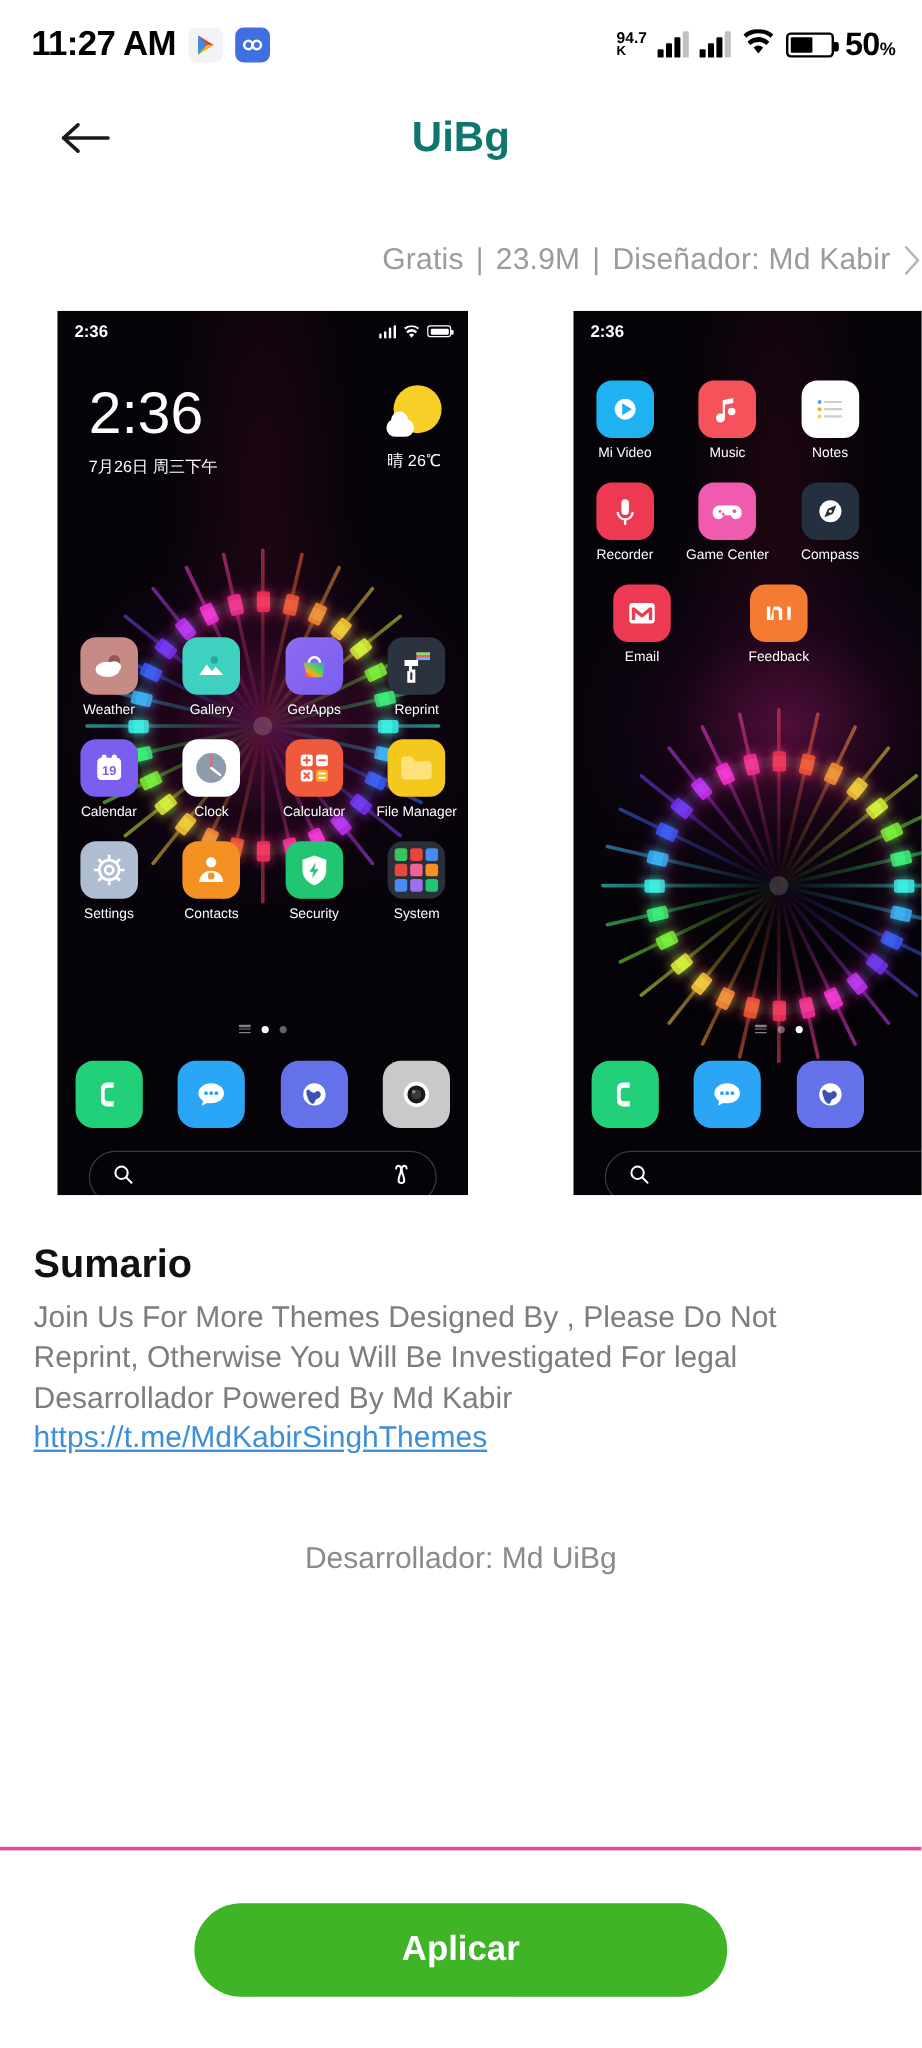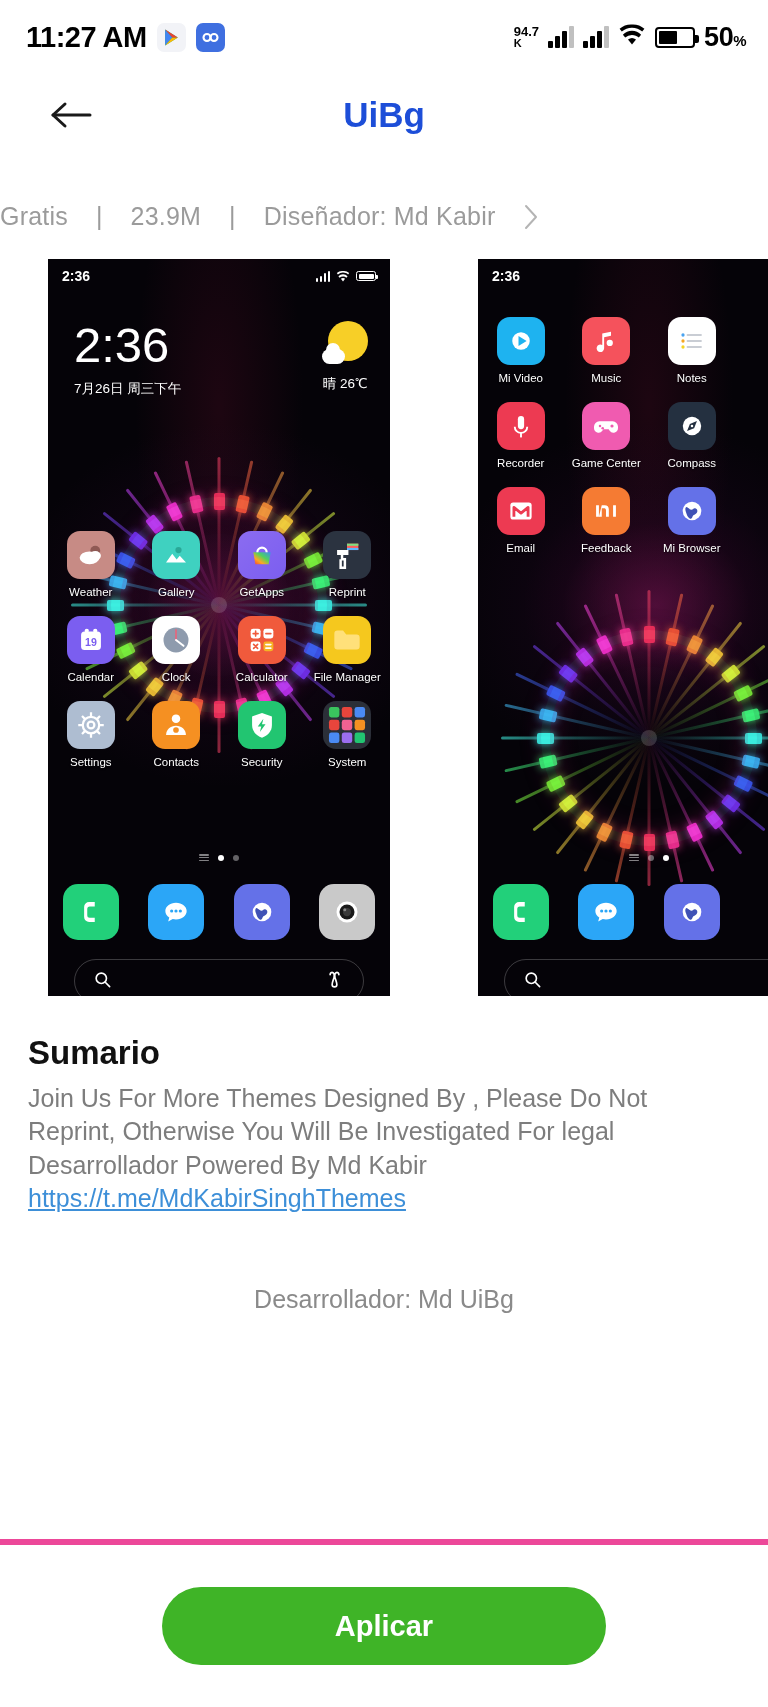--- a/index.html
+++ b/index.html
@@ -34,26 +34,26 @@
   .batt { width:40px; height:21px; border:2.5px solid #000; border-radius:4px; position:relative; display:flex; align-items:center; }
   .batt::after { content:""; position:absolute; right:-6px; top:6px; width:4px; height:8px; background:#000; border-radius:0 2px 2px 0;}
   .batt i { display:block; height:13px; width:50%; background:#000; margin-left:2px; border-radius:1px; }
   .sb-pct { font-size:27px; font-weight:700; color:#000; letter-spacing:-0.5px; }
   .sb-pct small { font-size:15px; font-weight:700; }
 
   
   .appbar { height:82px; position:relative; display:flex; align-items:center; }
   .back-btn { position:absolute; left:48px; width:46px; height:46px; display:flex; align-items:center; justify-content:center; cursor:pointer; }
   .back-btn svg { width:42px; height:30px; }
-  .appbar-title { width:100%; text-align:center; font-size:35px; font-weight:700; color:#1d4ed8; letter-spacing:0px; }
+  .appbar-title { width:100%; text-align:center; font-size:35px; font-weight:700; color:#0f766e; letter-spacing:0px; }
 
   
   .meta-row {
-    display:flex; align-items:center; justify-content:flex-start;
-    gap:28px; padding:46px 0 28px 0;
+    display:flex; align-items:center; justify-content:flex-end;
+    gap:10px; padding:46px 0 28px 0;
   }
   .meta-text { font-size:25px; color:#9b9b9b; font-weight:400; letter-spacing:0.2px; }
   .meta-chevron svg { width:16px; height:28px; display:block; }
 
   
   .previews { display:flex; gap:88px; padding-left:48px; height:737px; overflow:hidden; }
   .phone {
     width:342px; height:737px; background:#000; flex:none;
     position:relative; overflow:hidden;
   }
@@ -131,21 +131,21 @@
   
   .summary { padding:38px 28px 0 28px; }
   .summary h2 { font-size:33px; font-weight:700; color:#111; letter-spacing:0px; }
   .summary p { font-size:25px; line-height:1.33; color:#7d7d7d; margin-top:10px; font-weight:400; }
   .summary a { font-size:25px; color:#3d8fd8; text-decoration:underline; display:block; margin-top:2px; word-break:break-all; }
   .developer { text-align:center; font-size:25px; color:#8a8a8a; margin-top:72px; }
 
   
   .bottombar {
     position:absolute; left:0; right:0; bottom:0; height:168px;
-    border-top:6px solid #ec4899; background:#fff;
+    border-top:3px solid #ec4899; background:#fff;
     display:flex; align-items:center; justify-content:center;
   }
   .apply-btn {
     width:444px; height:78px; border-radius:39px;
     background:#3fb427; color:#fff; font-size:29px; font-weight:700;
     border:none; cursor:pointer; font-family:"Liberation Sans", sans-serif;
   }
 </style>
 </head>
 <body>
@@ -687,29 +687,20 @@
           <div class="app-label">Email</div>
         </div>
         <div class="app-cell">
           <div class="app-icon" style="background:#f57b33">
             <svg viewBox="0 0 48 48" width="34" height="34">
                 <path d="M10 16h4v16h-4zM18 16h4c4 0 6 2 6 6v10h-4V23c0-2-1-3-3-3h-3v12h-4zM34 16h4v16h-4z" fill="#fff"></path>
               </svg>
           </div>
           <div class="app-label">Feedback</div>
         </div>
-        <div class="app-cell">
-          <div class="app-icon" style="background:#6471e8">
-            <svg viewBox="0 0 48 48" width="32" height="32">
-                <circle cx="24" cy="24" r="14" fill="#fff"></circle>
-                <path d="M16 18c3 1 4 4 7 4s3-3 6-2 4 4 2 7-5 2-6 5-2 5-5 3-4-6-5-9-2-7 1-8z" fill="#3f51b5"></path>
-              </svg>
-          </div>
-          <div class="app-label">Mi Browser</div>
-        </div>
         <div class="app-cell" style="opacity:0">
             <div class="app-icon"></div>
           </div>
       </div>
     </div>
 
     <div class="dots" style="top:595px">
       <span class="ham">
           <i></i>
           <i></i>

